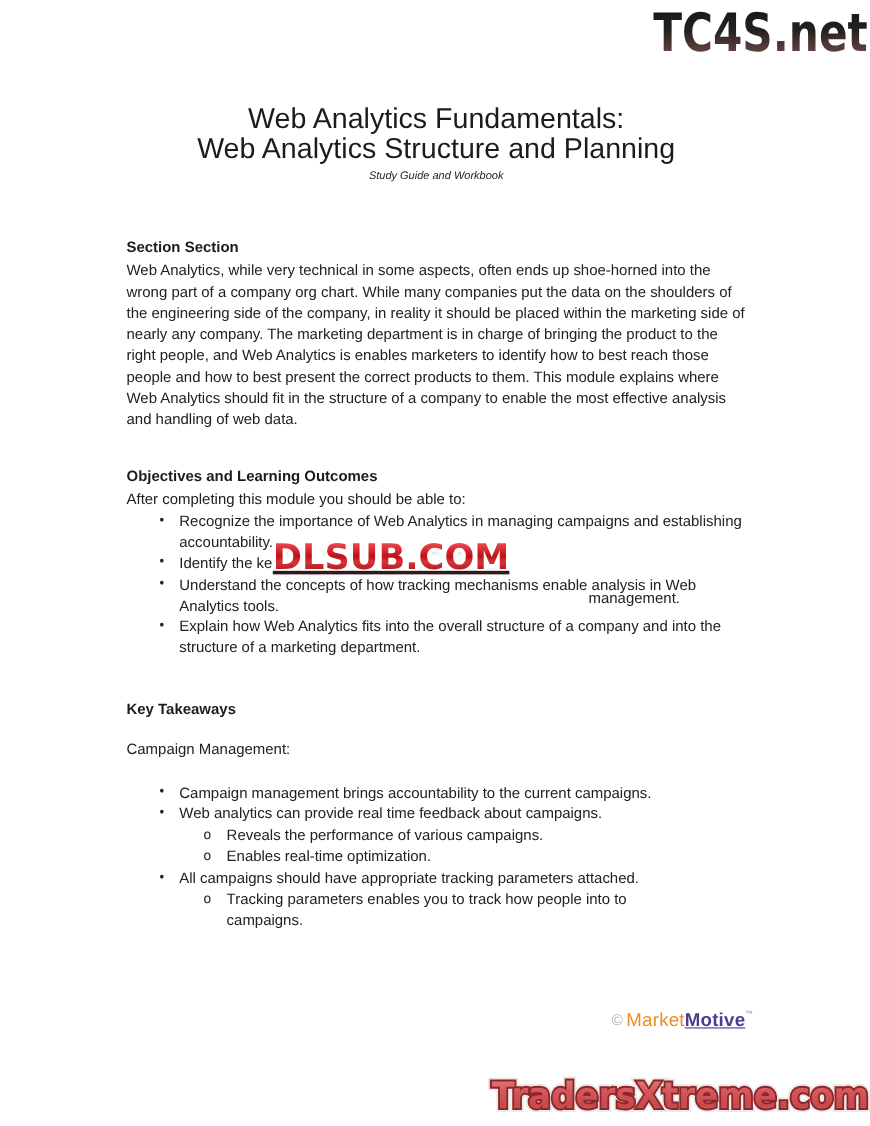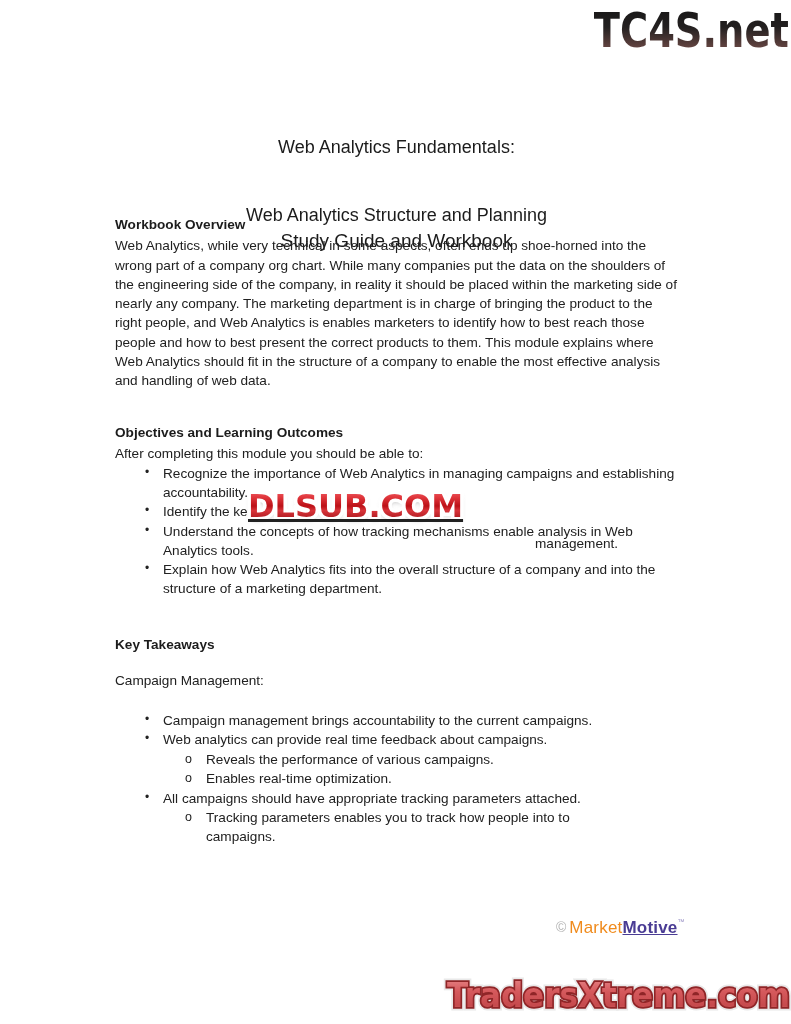--- a/index.html
+++ b/index.html
@@ -24,22 +24,22 @@
   .li { position: relative; padding-left: 48px; }
   .li > .dot { position: absolute; left: 30px; top: -1px; font-size: 12px; }
   .li-sub { position: relative; padding-left: 91px; }
   .li-sub > .circ { position: absolute; left: 70px; top: 0; font-size: 12.5px; }
   .obscured-line { height: 19.4px; }
   .obscured-line .suffix { position: absolute; left: 420px; top: 0; white-space: nowrap; margin-top: 32px; }
   .narrow { max-width: 412px; }
 
   
   .title { position: absolute; left: 115px; top: 93px; width: 563px; text-align: center; color: #1b1b1b; }
-  .title .t1 { font-size: 18px; line-height: 28px; margin-top: 40px; }
-  .title .t2 { font-size: 19px; line-height: 24px; }
+  .title .t1 { font-size: 26px; line-height: 28px; }
+  .title .t2 { font-size: 10px; line-height: 24px; font-style: italic; }
 
   
   .tc4s { position: absolute; top: 2px; right: 2px; white-space: nowrap;
           font-family: "DejaVu Sans", sans-serif; font-weight: bold; font-size: 48px;
           transform: scaleX(0.8); transform-origin: 100% 0;
           color: #2b2424; }
   @supports (-webkit-background-clip: text) {
     .tc4s .grad { background: linear-gradient(180deg, #151515 0%, #232020 45%, #6e4a46 88%, #8a5c55 100%);
                   -webkit-background-clip: text; background-clip: text; color: transparent; }
   }
@@ -89,21 +89,21 @@
     <span class="grad">TC4S.net</span>
   </div>
 
   <header class="title">
     <div class="t1">Web Analytics Fundamentals:</div>
     <div class="t1">Web Analytics Structure and Planning</div>
     <div class="t2">Study Guide and Workbook</div>
   </header>
 
   <section class="sec" id="section-overview">
-    <h3>Workbook Overview</h3>
+    <h3>Section Section</h3>
     <p>Web Analytics, while very technical in some aspects, often ends up shoe-horned into the wrong part of a company org chart.  While many companies put the data on the shoulders of the engineering side of the company, in reality it should be placed within the marketing side of nearly any company. The marketing department is in charge of bringing the product to the right people, and Web Analytics is enables marketers to identify how to best reach those people and how to best present the correct products to them. This module explains where Web Analytics should fit in the structure of a company to enable the most effective analysis and handling of web data.</p>
   </section>
 
   <section class="sec" id="objectives">
     <h3>Objectives and Learning Outcomes</h3>
     <p class="intro">After completing this module you should be able to:</p>
     <div class="ul">
       <div class="li">
         <span class="dot">•</span>
         <span>Recognize the importance of Web Analytics in managing campaigns and establishing accountability.</span>

